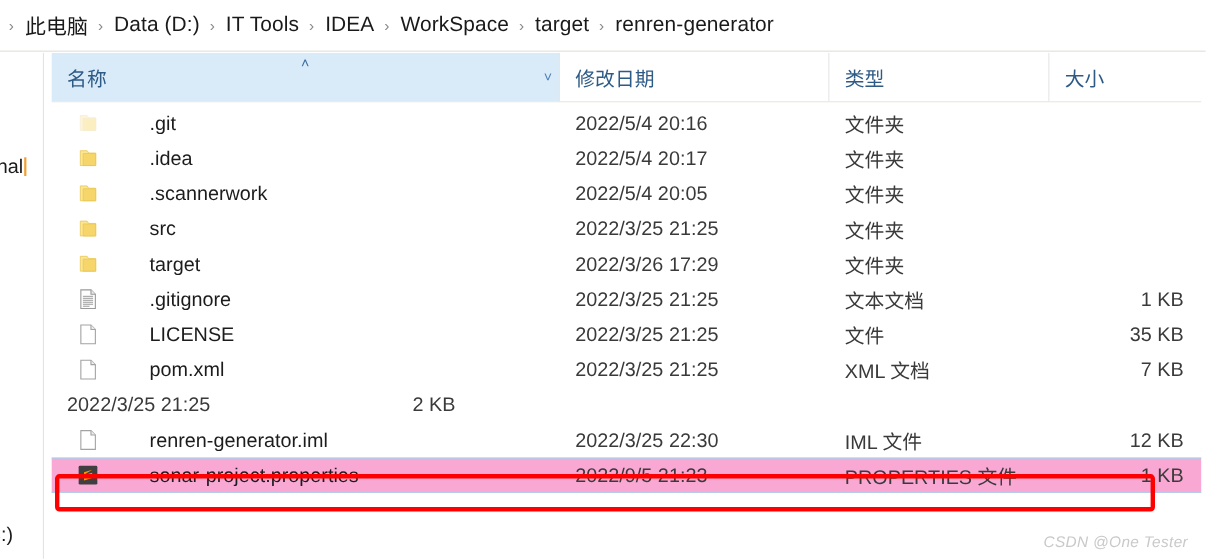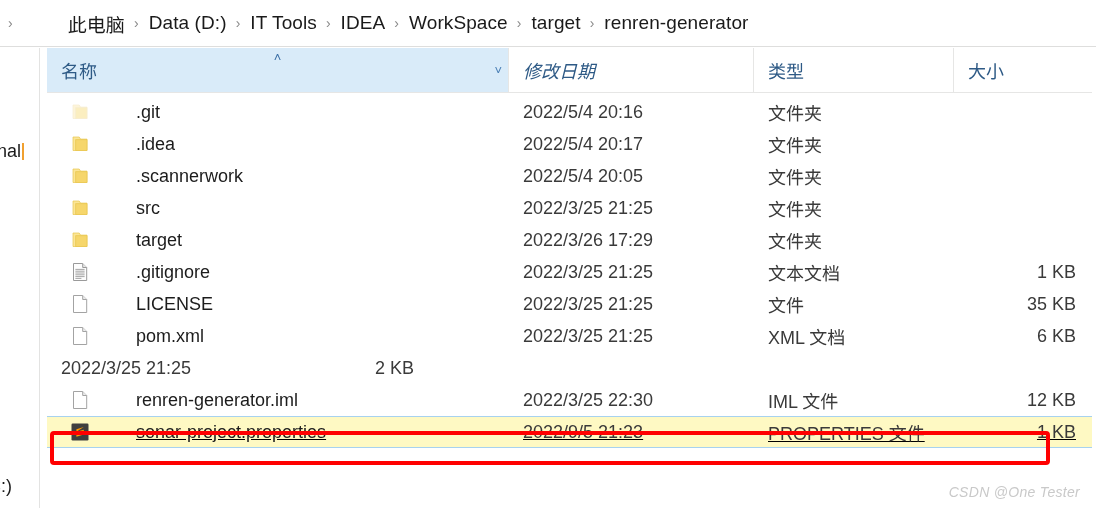--- a/index.html
+++ b/index.html
@@ -102,21 +102,21 @@
     font-size: 18px;
     color: #2e5a86;
     padding-left: 14px;
     white-space: nowrap;
     border-right: 1px solid #e6e6e5;
   }
   .col.sorted {
     background: #d9ebf9;
   }
   .col-name   { width: 462px; }
-  .col-date   { width: 245px; font-style: italic; }
+  .col-date   { width: 245px; }
   .col-type   { width: 200px; }
   .col-size   { width: 138px; border-right: none; }
 
   .sort-caret {
     position: absolute;
     top: 3px;
     left: 50%;
     transform: translateX(-50%);
     font-size: 13px;
     color: #3a6ea5;
@@ -142,24 +142,23 @@
   .row {
     position: relative;
     height: 32px;
     width: 1045px;
     margin-left: 6px;
     display: flex;
     align-items: center;
     box-sizing: border-box;
   }
   .row.selected {
-    background: #fef9c3;
+    background: #f9a8d4;
     border-top: 1px solid #a7d2ef;
     border-bottom: 1px solid #a7d2ef;
-    text-decoration: underline;
   }
 
   .cell {
     box-sizing: border-box;
     font-size: 18px;
     color: #1c1c1c;
     white-space: nowrap;
     overflow: hidden;
   }
   .cell-name {
@@ -220,21 +219,21 @@
     letter-spacing: 0.3px;
     white-space: nowrap;
     font-style: italic;
   }
 </style>
 </head>
 <body>
 
 <div id="addressbar">
   <span class="crumb-sep">›</span>
-  <div id="breadcrumb" style="display:flex;align-items:center;margin-left:45px;">
+  <div id="breadcrumb" style="display:flex;align-items:center;">
       <span class="crumb">此电脑</span>
       <span class="crumb-sep">›</span>
       <span class="crumb">Data (D:)</span>
       <span class="crumb-sep">›</span>
       <span class="crumb">IT Tools</span>
       <span class="crumb-sep">›</span>
       <span class="crumb">IDEA</span>
       <span class="crumb-sep">›</span>
       <span class="crumb">WorkSpace</span>
       <span class="crumb-sep">›</span>
@@ -382,21 +381,21 @@
           <span class="icon">
             <svg width="22" height="22" viewBox="0 0 22 22">
               <path d="M4.5 2.5 h9.2 l4.0 4.0 v13.0 h-13.2 Z" fill="#ffffff" stroke="#a3a3a3" stroke-width="1"></path>
               <path d="M13.7 2.5 v4.0 h4.0" fill="#ededed" stroke="#a3a3a3" stroke-width="1"></path>
             </svg>
           </span>
           <span class="name-label">pom.xml</span>
         </div>
         <div class="cell cell-date">2022/3/25 21:25</div>
         <div class="cell cell-type">XML 文档</div>
-        <div class="cell cell-size">6 KB</div>
+        <div class="cell cell-size">7 KB</div>
       </div>
       <div class="row">
         <div class="cell cell-date">2022/3/25 21:25</div>
         <div class="cell cell-size">2 KB</div>
       </div>
       <div class="row">
         <div class="cell cell-name">
           <span class="icon">
             <svg width="22" height="22" viewBox="0 0 22 22">
               <path d="M4.5 2.5 h9.2 l4.0 4.0 v13.0 h-13.2 Z" fill="#ffffff" stroke="#a3a3a3" stroke-width="1"></path>

